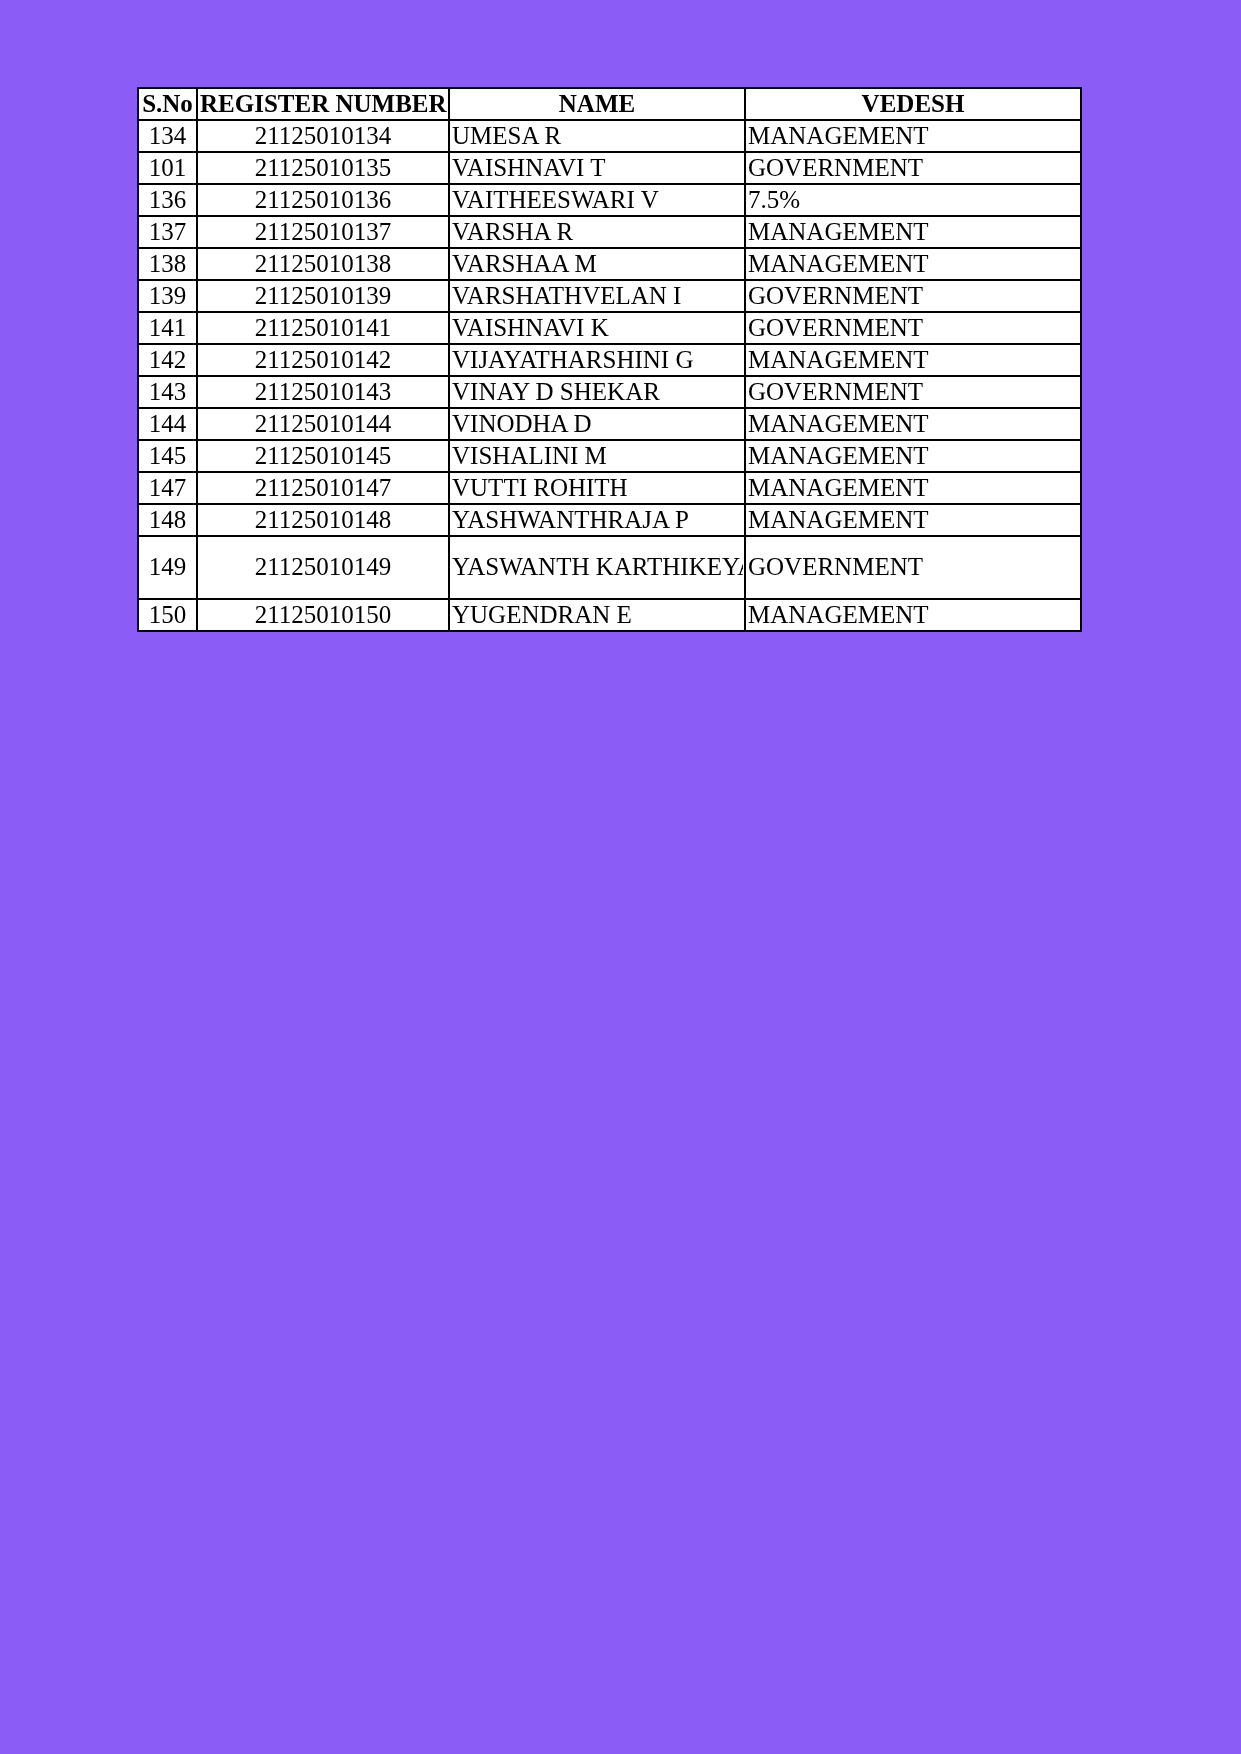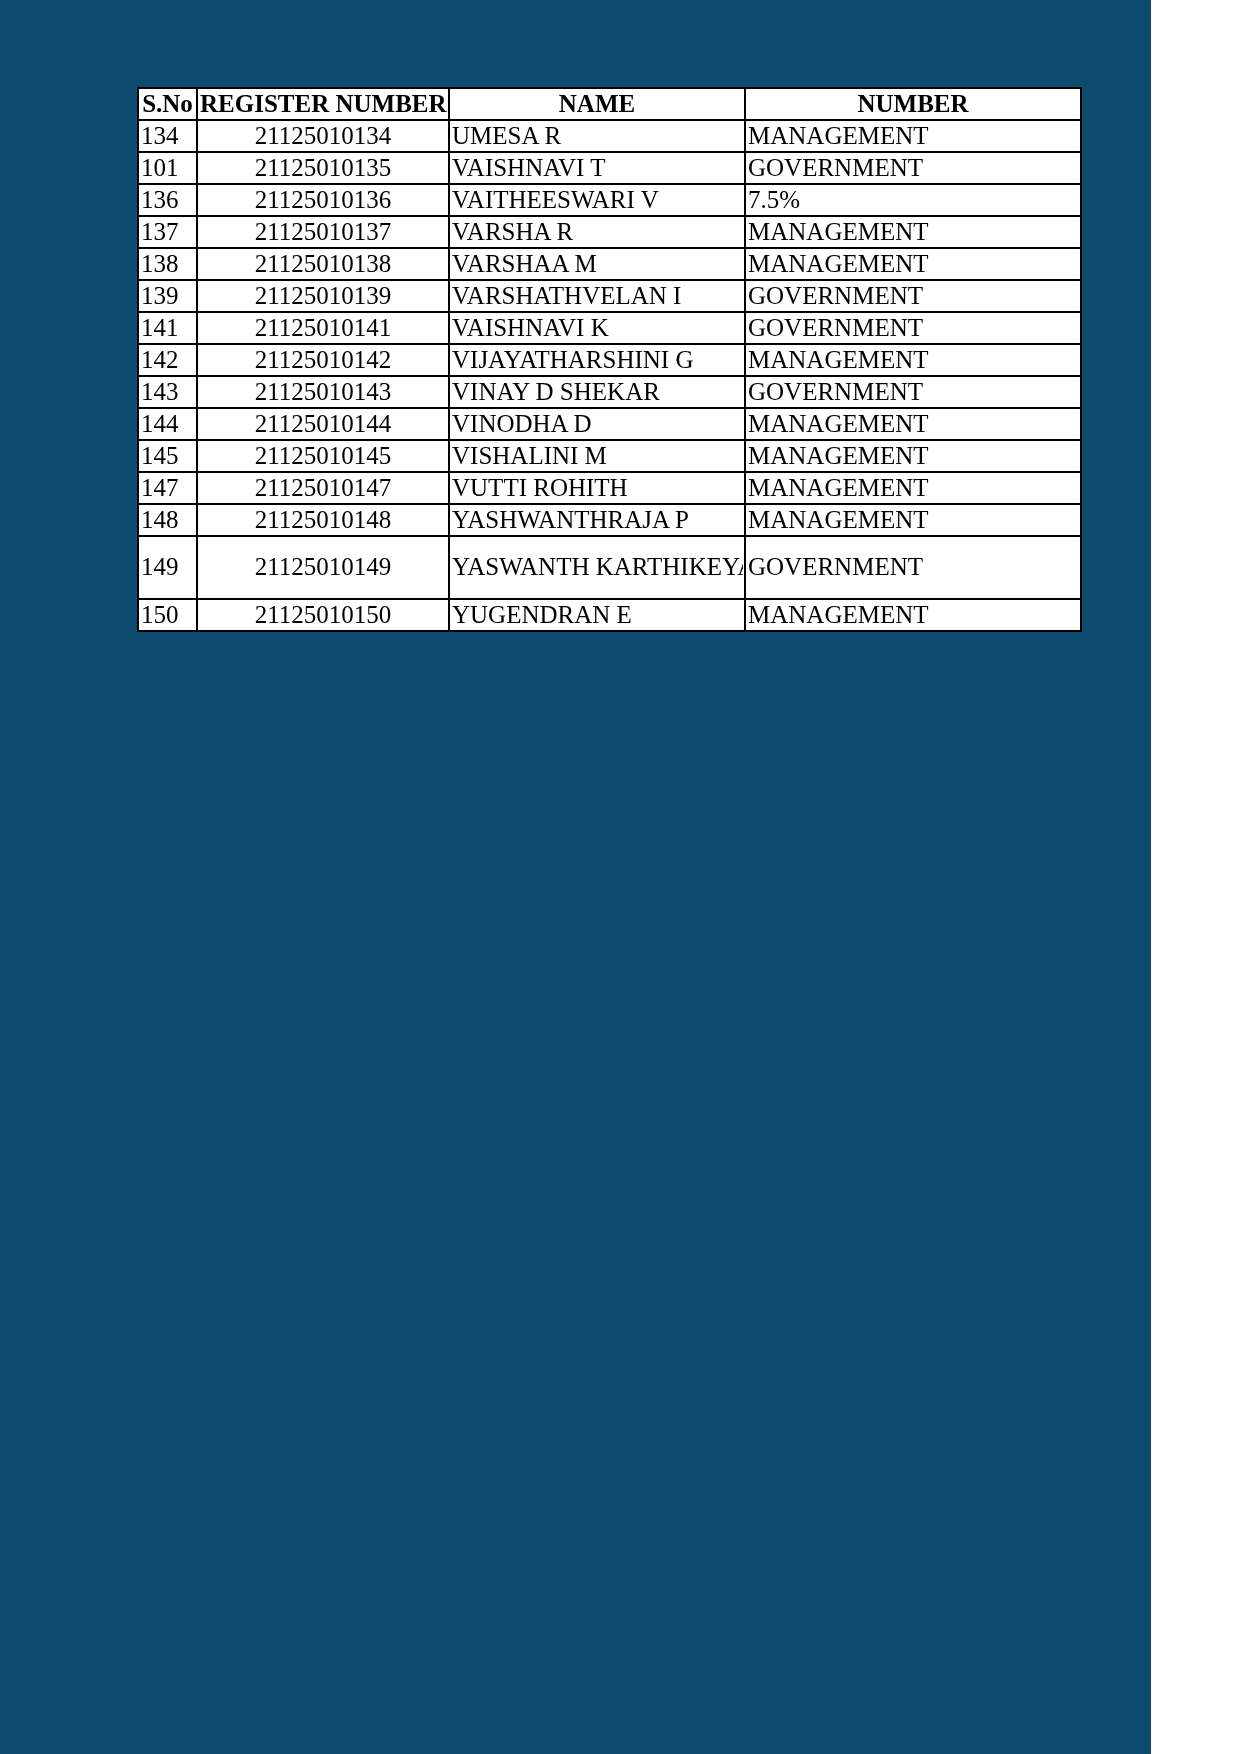--- a/index.html
+++ b/index.html
@@ -6,23 +6,23 @@
     margin: 0;
     padding: 0;
     background: #ffffff;
     width: 1241px;
     height: 1754px;
     font-family: "Liberation Serif", serif;
     color: #000000;
   }
   .page {
     position: relative;
-    width: 1151px;
+    width: 1241px;
     height: 1754px;
-    background: #0c4a6e;
+    background: #8b5cf6;
     overflow: hidden;
   }
   table.roster {
     position: absolute;
     left: 137px;
     top: 87px;
     border-collapse: collapse;
     table-layout: fixed;
     width: 943px;
     background: #ffffff;
@@ -42,21 +42,21 @@
     white-space: nowrap;
   }
   table.roster th {
     font-weight: bold;
     text-align: center;
     height: 30px;
   }
   table.roster td {
     height: 30px;
   }
-  td.cell-sno      { }
+  td.cell-sno      { text-align: center; }
   td.cell-register { text-align: center; }
   td.cell-name     { text-align: left; padding-left: 5px; white-space: pre-line; margin-left: 9px; }
   td.cell-quota    { text-align: left; }
   tr.row-tall td   { height: 61px; border-radius: 22px; }
 </style>
 </head>
 <body>
 
 <div class="page">
   <table class="roster">
@@ -64,21 +64,21 @@
       <col class="c-sno">
       <col class="c-register">
       <col class="c-name">
       <col class="c-quota">
     </colgroup>
     <thead>
       <tr>
         <th>S.No</th>
         <th>REGISTER NUMBER</th>
         <th>NAME</th>
-        <th>NUMBER</th>
+        <th>VEDESH</th>
       </tr>
     </thead>
     <tbody id="roster-body">
         <tr>
           <td class="cell-sno">134</td>
           <td class="cell-register">21125010134</td>
           <td class="cell-name">UMESA R</td>
           <td class="cell-quota">MANAGEMENT</td>
         </tr>
         <tr>

